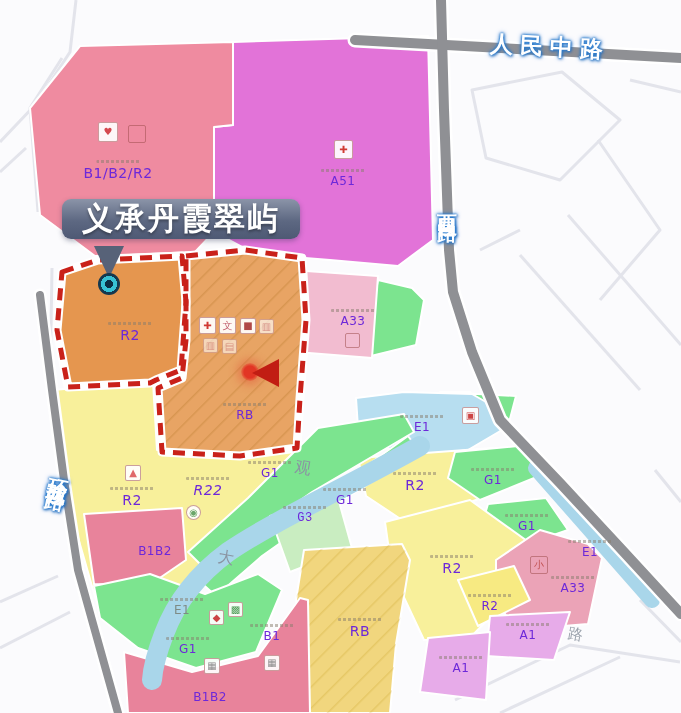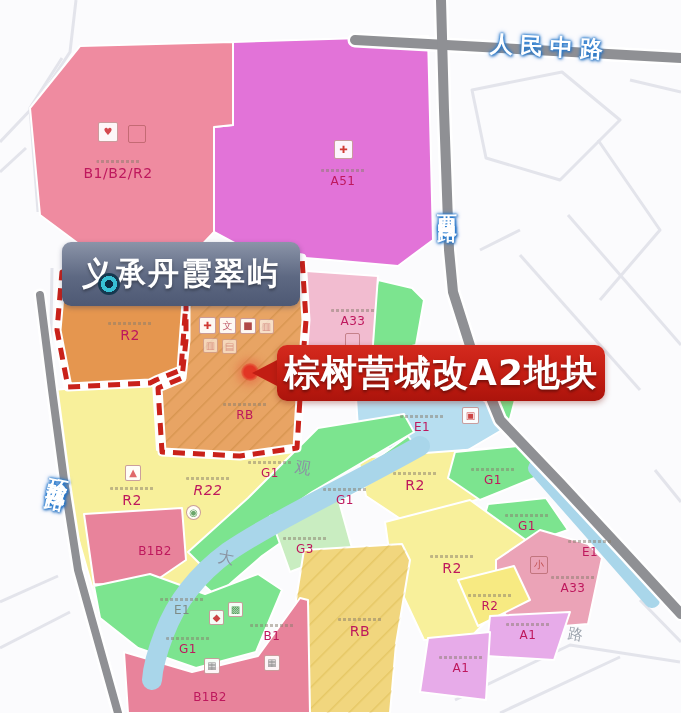--- a/index.html
+++ b/index.html
@@ -1,31 +1,31 @@
 <!DOCTYPE html>
 <html><head>
 <meta charset="utf-8">
 <style>
   html,body{margin:0;padding:0;background:#fff;}
   #stage{position:relative;width:681px;height:713px;overflow:hidden;
          font-family:"DejaVu Sans","Liberation Sans",sans-serif;background:#fbfbfd;}
   #mapsvg{position:absolute;left:0;top:0;}
-  .plabel{position:absolute;transform:translate(-50%,-50%);color:#be185d;
+  .plabel{position:absolute;transform:translate(-50%,-50%);color:#6d28d9;
           font-size:12px;letter-spacing:.5px;text-align:center;white-space:nowrap;line-height:1;}
   .plabel.big{font-size:14px;}
   .coded::before{content:"";display:block;margin:0 auto 3px;width:44px;height:3px;border-radius:1px;
           background:repeating-linear-gradient(90deg,rgba(135,124,108,.5) 0 3px,transparent 3px 5px);}
   .roadname{position:absolute;color:#fff;font-weight:bold;
           text-shadow:0 0 2px #2e7fd0,0 0 3px #2e7fd0,0 0 5px #2e7fd0,1px 1px 3px rgba(25,90,170,.85);}
   .riverchar{position:absolute;color:#8a94a2;font-size:16px;transform:rotate(10deg);}
   .banner{position:absolute;display:flex;align-items:center;justify-content:center;
           color:#fff;font-weight:bold;white-space:nowrap;}
-  #project-banner{left:62px;top:199px;width:238px;height:64px;border-radius:9px;
+  #project-banner{left:62px;top:199px;width:238px;height:40px;border-radius:9px;
           background:linear-gradient(180deg,#8b94a8 0%,#5d6882 55%,#4e5974 100%);
-          font-size:31px;letter-spacing:2px;text-shadow:0 2px 3px rgba(0,0,0,.35);box-shadow:0 2px 5px rgba(40,50,80,.35);margin-top:43px;}
+          font-size:31px;letter-spacing:2px;text-shadow:0 2px 3px rgba(0,0,0,.35);box-shadow:0 2px 5px rgba(40,50,80,.35);}
   #project-tail{position:absolute;left:94px;top:246px;width:0;height:0;
           border-left:15px solid transparent;border-right:15px solid transparent;border-top:32px solid #576278;}
   #project-marker{position:absolute;left:98px;top:273px;width:22px;height:22px;border-radius:50%;
           background:radial-gradient(circle,#0c2b42 0 4px,#38bfd3 4px 8px,#15384f 8px 11px);}
   #parcel-banner{left:277px;top:345px;width:328px;height:56px;border-radius:10px;
           background:linear-gradient(180deg,#d42a1e 0%,#c01b11 60%,#ab140c 100%);
           font-size:36px;letter-spacing:1px;text-shadow:0 2px 3px rgba(0,0,0,.4);box-shadow:0 2px 6px rgba(120,20,10,.4);}
   #parcel-tail{position:absolute;left:252px;top:359px;width:0;height:0;
           border-top:14px solid transparent;border-bottom:14px solid transparent;border-right:27px solid #c11d13;}
   #parcel-dot{position:absolute;left:241px;top:363px;width:18px;height:18px;border-radius:50%;
@@ -126,21 +126,21 @@
 <div class="plabel coded big" style="left:118px;top:170px;">B1/B2/R2</div>
 <div class="plabel coded" style="left:343px;top:178px;">A51</div>
 <div class="plabel coded big" style="left:130px;top:332px;">R2</div>
 <div class="plabel coded" style="left:245px;top:412px;">RB</div>
 <div class="plabel coded" style="left:353px;top:318px;">A33</div>
 <div class="plabel coded big" style="left:132px;top:497px;">R2</div>
 <div class="plabel coded big" style="left:208px;top:487px;font-style:italic;">R22</div>
 <div class="plabel" style="left:155px;top:551px;">B1B2</div>
 <div class="plabel coded" style="left:270px;top:470px;">G1</div>
 <div class="plabel coded" style="left:345px;top:497px;">G1</div>
-<div class="plabel coded" style="left:305px;top:546px;">G3</div>
+<div class="plabel coded" style="left:305px;top:515px;font-family:Liberation Mono, monospace;">G3</div>
 <div class="plabel coded" style="left:422px;top:424px;">E1</div>
 <div class="plabel coded big" style="left:415px;top:482px;">R2</div>
 <div class="plabel coded" style="left:493px;top:477px;">G1</div>
 <div class="plabel coded" style="left:527px;top:523px;">G1</div>
 <div class="plabel coded" style="left:590px;top:549px;">E1</div>
 <div class="plabel coded" style="left:573px;top:585px;">A33</div>
 <div class="plabel coded big" style="left:452px;top:565px;">R2</div>
 <div class="plabel coded" style="left:490px;top:603px;">R2</div>
 <div class="plabel coded" style="left:528px;top:632px;">A1</div>
 <div class="plabel coded" style="left:461px;top:665px;">A1</div>
@@ -213,17 +213,14 @@
 <div class="riverchar" style="left:568px;top:625px;color:#9aa2ac;font-size:15px;">路</div>
 
 <div id="project-tail"></div>
 <div id="project-banner" class="banner">
   <span>义承丹霞翠屿</span>
 </div>
 <div id="project-marker"></div>
 
 <div id="parcel-dot"></div>
 <div id="parcel-tail"></div>
-<div id="parcel-banner" class="banner">
-  <span>棕树营城改A2地块</span>
+
 </div>
 
-</div>
-
 </body></html>

